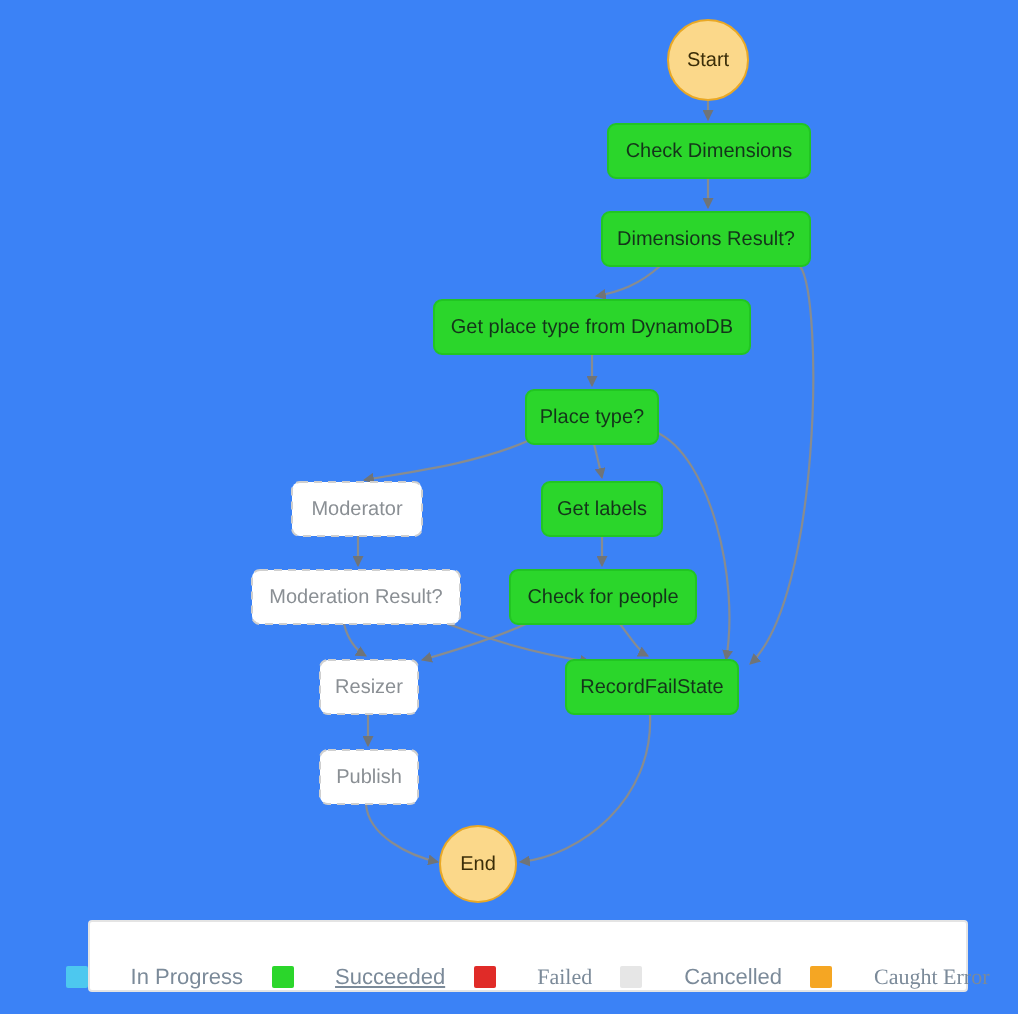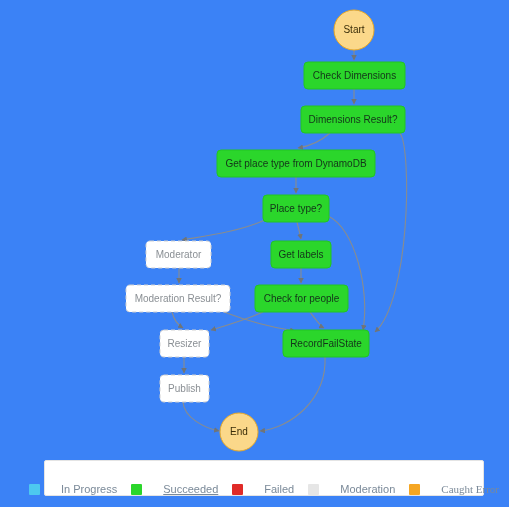--- a/index.html
+++ b/index.html
@@ -46,21 +46,21 @@
     border: 1px solid #e4e4e4;
     border-radius: 2px;
     background: #ffffff;
     display: flex;
     align-items: center;
     justify-content: center;
     gap: 14px;
   }
   .legend-item {
     display: flex;
-    align-items: flex-end;
+    align-items: center;
     gap: 21px;
     margin-top: 21px;
   }
   .legend-swatch {
     width: 11px;
     height: 11px;
     display: inline-block;
     border-radius: 1px;
   }
   .legend-text {
@@ -160,25 +160,25 @@
       <div class="legend-item">
         <span class="legend-swatch" style="background: rgb(77, 200, 239);"></span>
         <span class="legend-text" style="color: rgb(123, 138, 153);">In Progress</span>
       </div>
       <div class="legend-item">
         <span class="legend-swatch" style="background: rgb(43, 214, 43);"></span>
         <span class="legend-text" style="color: rgb(123, 138, 153); text-decoration: underline;">Succeeded</span>
       </div>
       <div class="legend-item">
         <span class="legend-swatch" style="background: rgb(224, 43, 40);"></span>
-        <span class="legend-text" style="color: rgb(123, 138, 153);">Failed</span>
+        <span class="legend-text" style="color: rgb(123, 138, 153); font-family: Liberation Serif, serif;">Failed</span>
       </div>
       <div class="legend-item">
         <span class="legend-swatch" style="background: rgb(230, 230, 230);"></span>
-        <span class="legend-text" style="color: rgb(123, 138, 153);">Moderation</span>
+        <span class="legend-text" style="color: rgb(123, 138, 153);">Cancelled</span>
       </div>
       <div class="legend-item">
         <span class="legend-swatch" style="background: rgb(245, 166, 35);"></span>
         <span class="legend-text" style="color: rgb(123, 138, 153); font-family: Liberation Serif, serif;">Caught Error</span>
       </div>
     </div>
 
 </div>
 
 </body></html>

